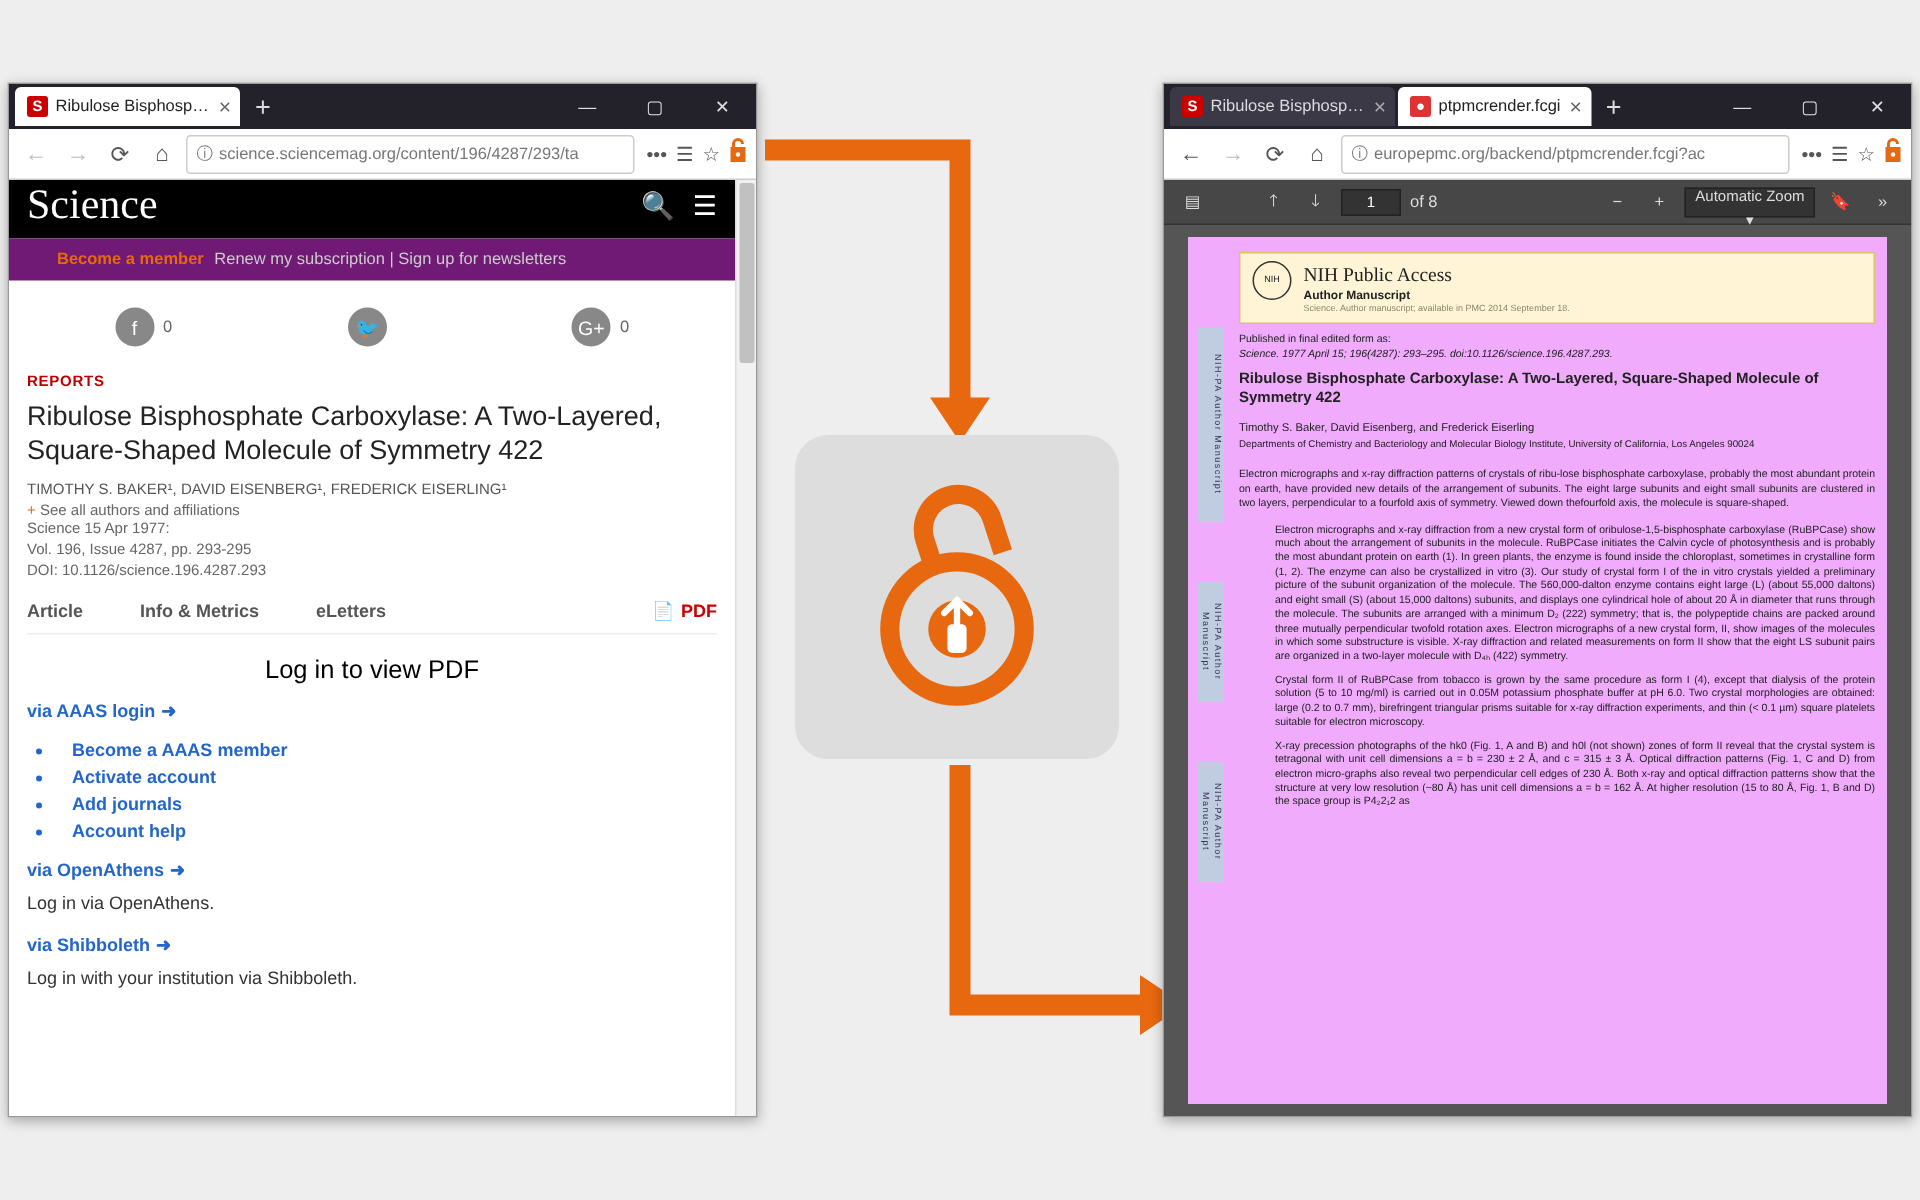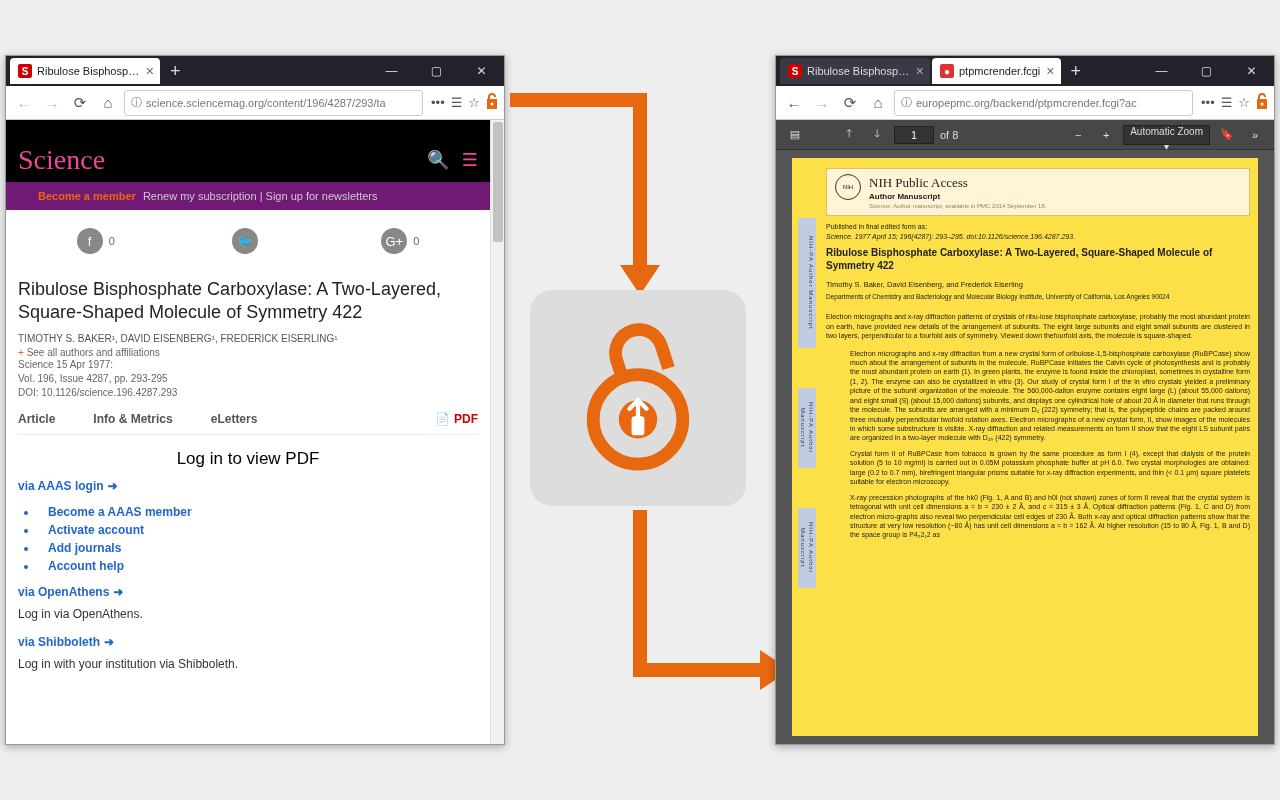--- a/index.html
+++ b/index.html
@@ -29,21 +29,21 @@
 .urlbar .url { flex: 1; white-space: nowrap; overflow: hidden; text-overflow: ellipsis; }
 .urlbar-icons { display: flex; gap: 6px; align-items: center; margin-left: 4px; }
 .ur-icon { font-size: 13px; color: #555; cursor: pointer; }
 .oa-icon { color: #e7680f; font-weight: bold; font-size: 16px; }
 
 .content { flex: 1; overflow: hidden; position: relative; }
 .scrollbar { position: absolute; right: 0; top: 0; width: 14px; height: 100%; background: #f1f1f1; border-left: 1px solid #ddd; }
 .scrollbar .thumb { position: absolute; top: 2px; left: 2px; width: 10px; height: 120px; background: #c1c1c1; border-radius: 2px; }
 
 .science-page { background: #fff; padding-right: 14px; height: 100%; overflow: hidden; }
-.sci-header { background: #000; color: #ec4899; padding: 24px 12px 6px; }
+.sci-header { background: #000; color: #ffffff; padding: 1px 12px 6px; }
 .sci-logo { font-family: Georgia, serif; font-size: 28px; }
 .sci-topmenu { display: flex; justify-content: space-between; align-items: center; }
 .sci-links { font-size: 10px; margin-top: 6px; }
 .sci-icons { display: flex; gap: 12px; font-size: 18px; }
 .sci-member { background: #701a75; padding: 8px 28px; font-size: 11px; }
 .sci-member .mb { color: #e7680f; font-weight: bold; }
 .sci-member span { color: #ccc; margin-left: 4px; }
 .sci-social { display: flex; justify-content: space-around; padding: 18px 12px; }
 .sci-soc { display: flex; align-items: center; gap: 6px; font-size: 11px; color: #666; }
 .sci-soc .circ { width: 26px; height: 26px; border-radius: 50%; background: #888; display: flex; align-items: center; justify-content: center; color: #fff; font-size: 13px; }
@@ -63,21 +63,21 @@
 .sci-ul { margin: 12px 0 12px 20px; }
 .sci-ul li { font-size: 12px; color: #26c; font-weight: bold; margin-bottom: 4px; cursor: pointer; padding-left: 10px; }
 
 .pdf-viewer { background: #404040; height: 100%; display: flex; flex-direction: column; }
 .pdf-toolbar { background: #474747; height: 30px; display: flex; align-items: center; padding: 0 8px; gap: 6px; font-size: 11px; color: #ddd; border-bottom: 1px solid #333; }
 .pdf-tb-btn { width: 22px; height: 22px; display: flex; align-items: center; justify-content: center; cursor: pointer; color: #ddd; }
 .pdf-pagebox { width: 40px; height: 18px; background: #333; border: 1px solid #222; color: #fff; text-align: center; font-size: 10px; line-height: 18px; }
 .pdf-zoom { background: #333; border: 1px solid #222; height: 20px; padding: 0 6px; font-size: 10px; display: flex; align-items: center; gap: 4px; flex-direction: column; }
 .pdf-spacer { flex: 1; }
 .pdf-page-wrap { flex: 1; background: #555; padding: 8px 16px; overflow: hidden; }
-.pdf-page { background: #fde047; width: 100%; height: 100%; padding: 10px 8px 10px 34px; position: relative; font-size: 7.5px; color: #222; line-height: 1.35; overflow: hidden; }
+.pdf-page { background: #f0abfc; width: 100%; height: 100%; padding: 10px 8px 10px 34px; position: relative; font-size: 7.5px; color: #222; line-height: 1.35; overflow: hidden; }
 .pdf-side { position: absolute; left: 6px; width: 18px; background: #c0cce0; font-size: 6px; text-align: center; writing-mode: vertical-rl; padding: 4px 1px; color: #335; letter-spacing: 1px; }
 .pdf-side.s1 { top: 60px; height: 130px; }
 .pdf-side.s2 { top: 230px; height: 80px; }
 .pdf-side.s3 { top: 350px; height: 80px; }
 .pdf-banner { background: #fff4d6; border: 1px solid #e0c070; padding: 5px 8px; display: flex; gap: 8px; align-items: flex-start; margin-bottom: 6px; }
 .pdf-nih-logo { width: 26px; height: 26px; border: 1px solid #333; border-radius: 50%; display: flex; align-items: center; justify-content: center; font-size: 6px; text-align: center; flex-shrink: 0; }
 .pdf-banner-txt .t1 { font-size: 13px; font-family: Georgia,serif; }
 .pdf-banner-txt .t2 { font-size: 8px; font-weight: bold; }
 .pdf-banner-txt .t3 { font-size: 6px; color: #886; }
 .pdf-pubfinal { font-size: 7px; margin: 3px 0 6px 0; }
@@ -154,20 +154,21 @@
         <div class="sci-soc">
             <span class="circ">🐦</span>
             <span></span>
           </div>
         <div class="sci-soc">
             <span class="circ">G+</span>
             <span>0</span>
           </div>
       </div>
       <div class="sci-body">
+        <div class="sci-reports">REPORTS</div>
         <h1 class="sci-title">Ribulose Bisphosphate Carboxylase: A Two-Layered, Square-Shaped Molecule of Symmetry 422</h1>
         <div class="sci-authors">TIMOTHY S. BAKER¹, DAVID EISENBERG¹, FREDERICK EISERLING¹</div>
         <div class="sci-see"><span class="plus">+ </span><span>See all authors and affiliations</span></div>
         <div class="sci-pub">
           <div>Science  15 Apr 1977:</div>
           <div>Vol. 196, Issue 4287, pp. 293-295</div>
           <div>DOI: 10.1126/science.196.4287.293</div>
         </div>
         <div class="sci-tabs">
           <div class="sci-tab">Article</div>

